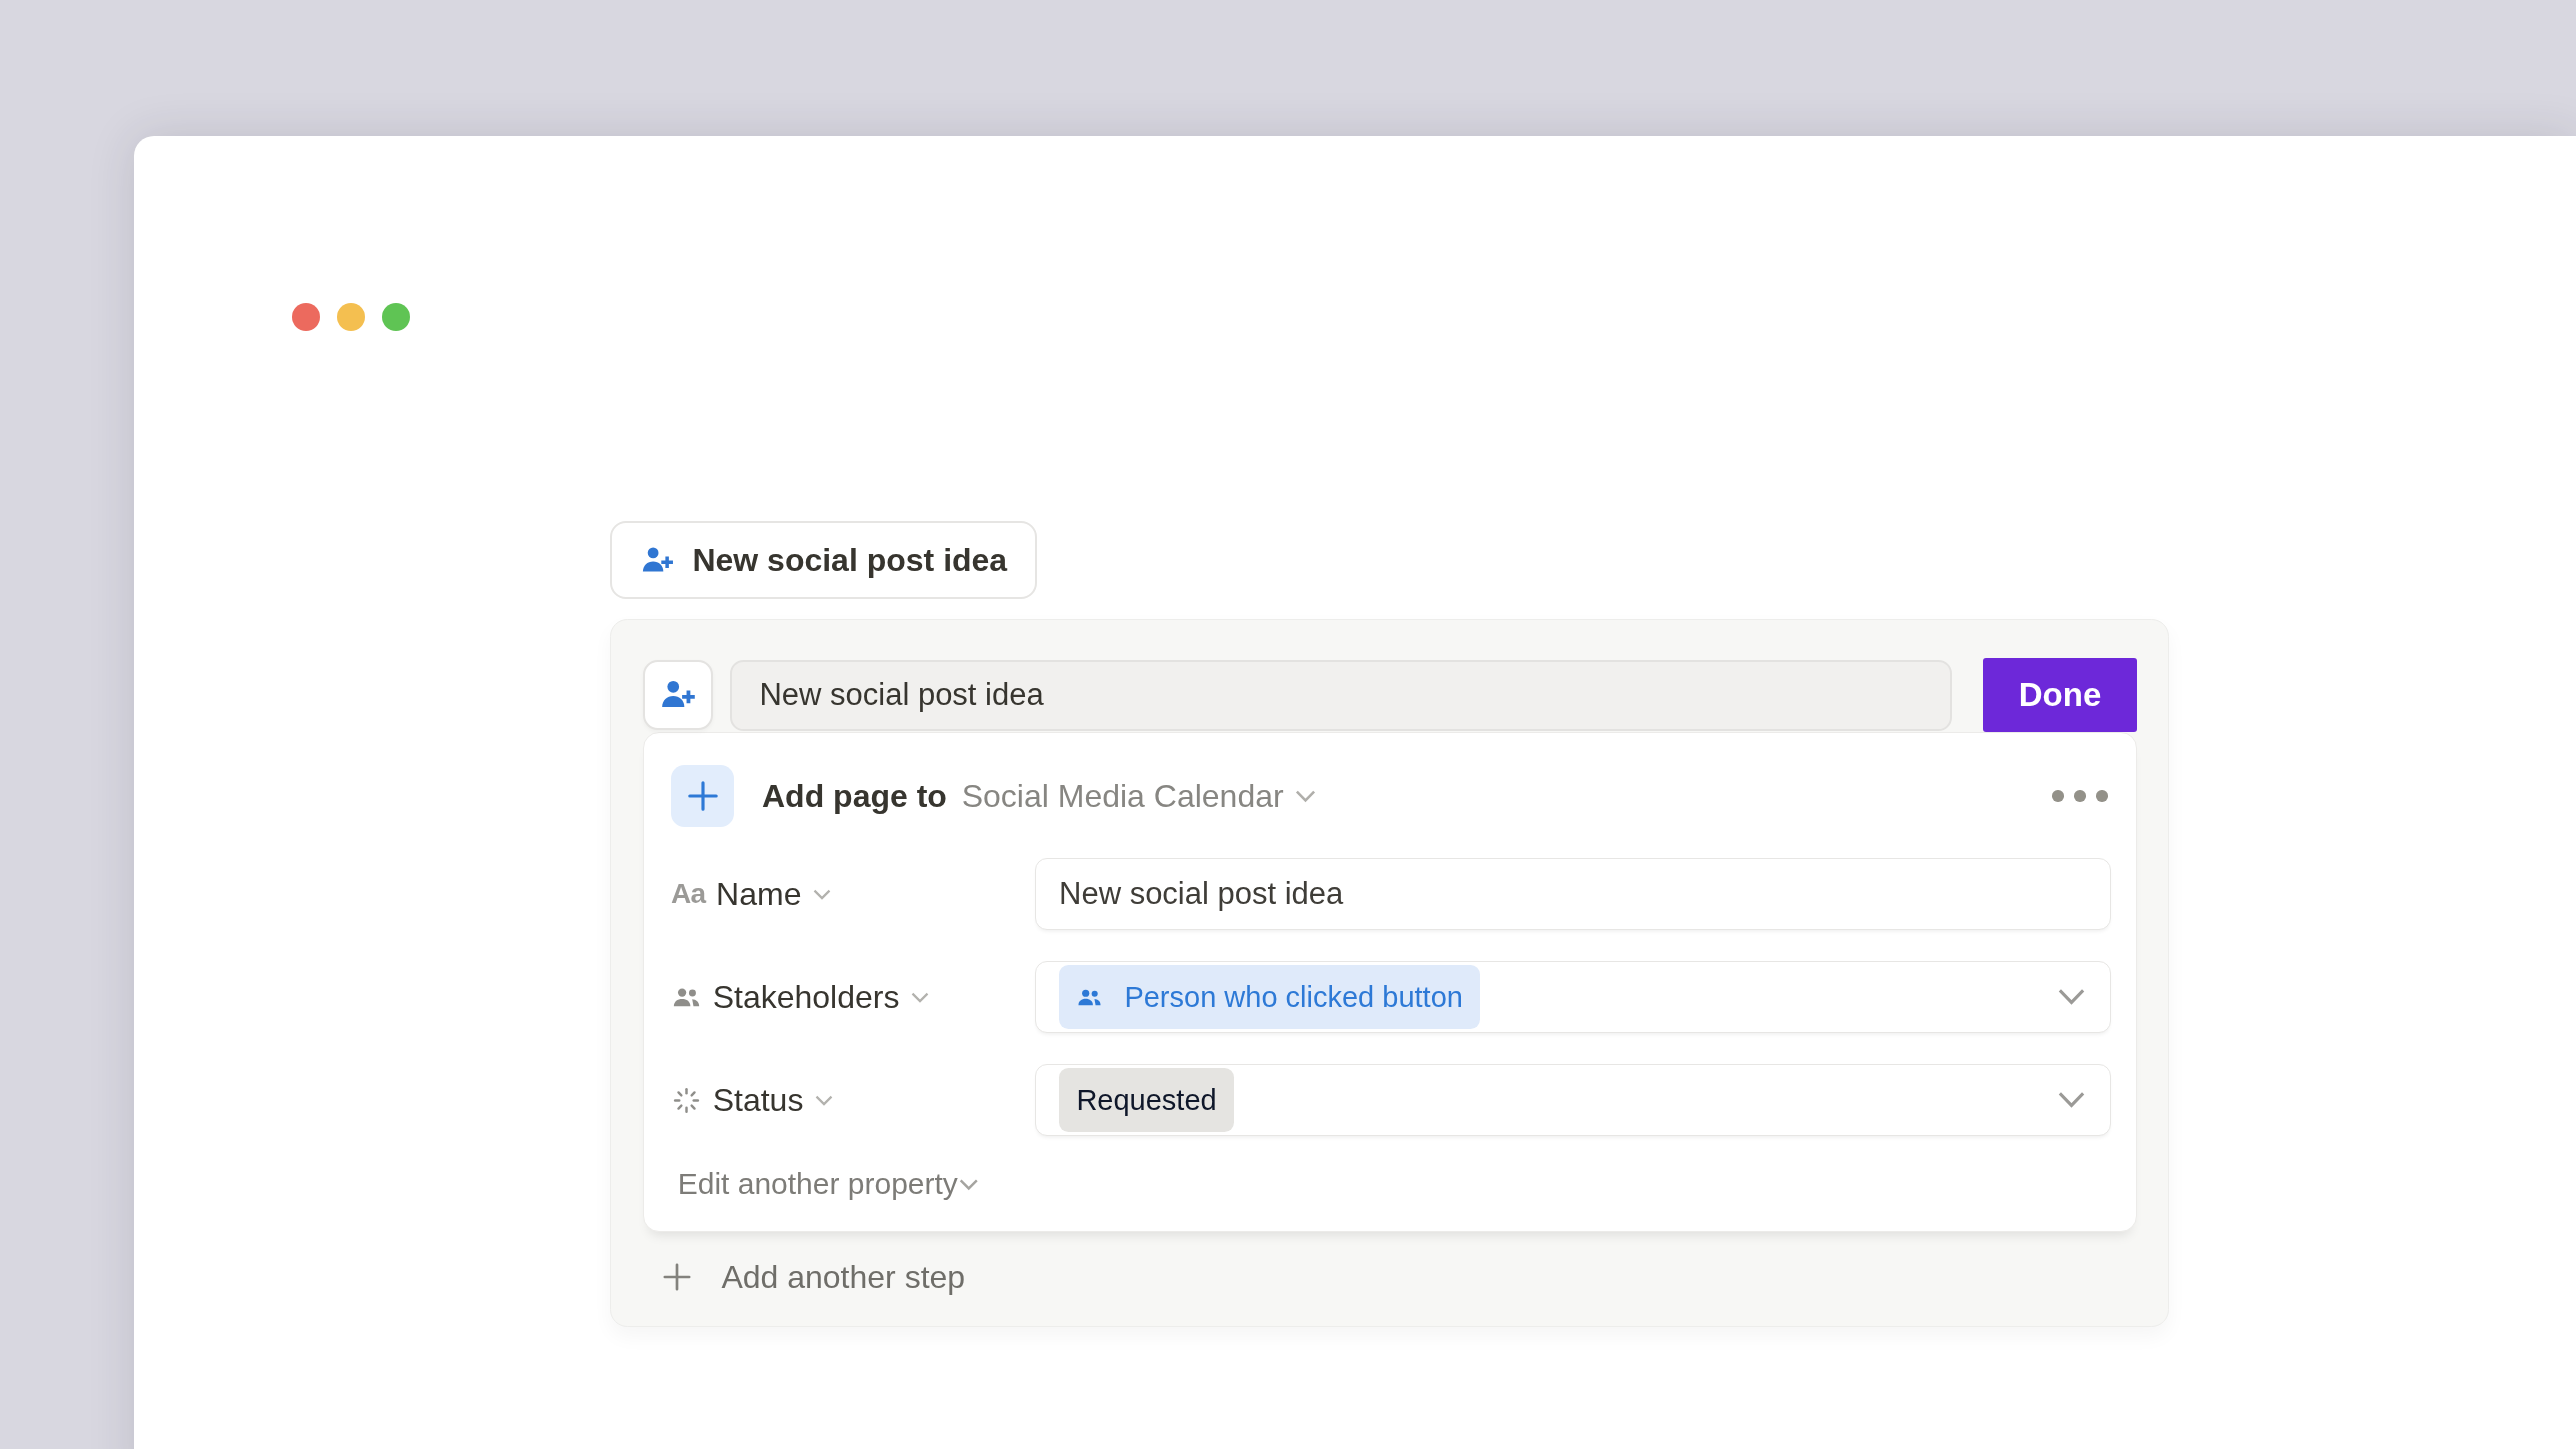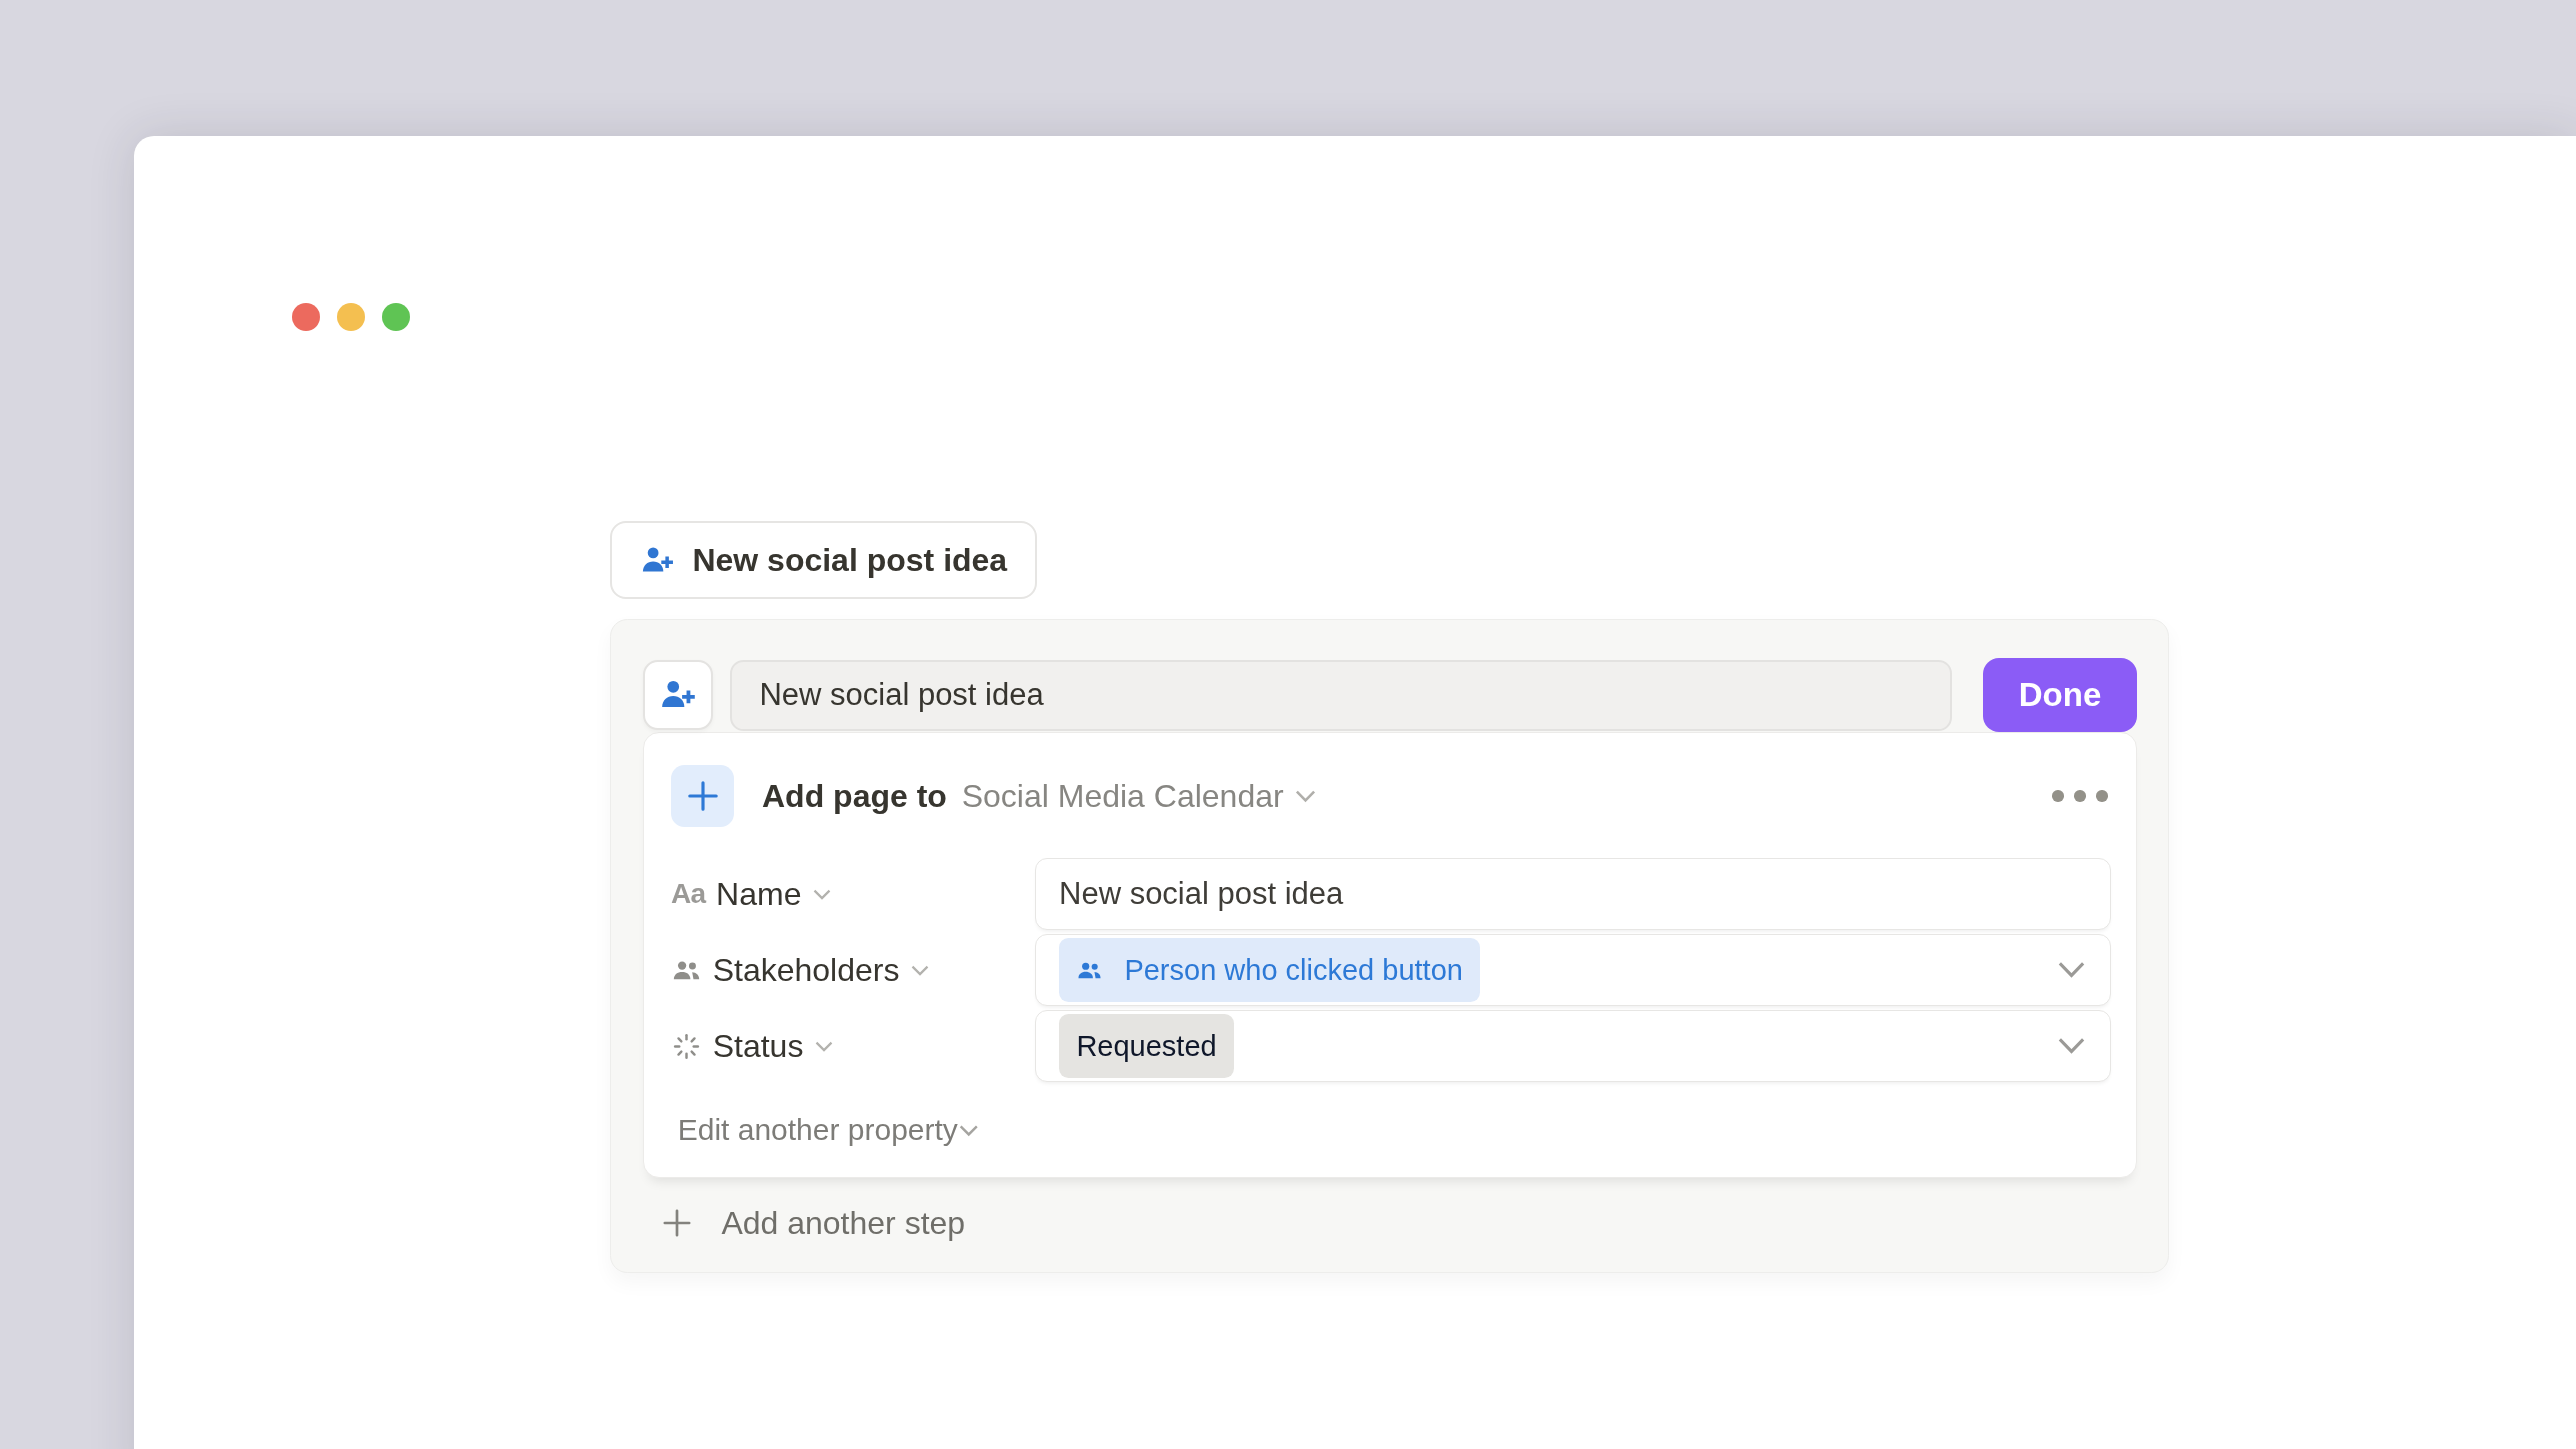--- a/index.html
+++ b/index.html
@@ -54,21 +54,21 @@
     box-shadow:0 2px 4px rgba(0,0,0,0.04); cursor:pointer;
   }
   .head-input{
     flex:1; height:71px;
     background:#f1f0ee; border:2px solid #e3e2e0; border-radius:13.4px;
     font-family:"Liberation Sans", sans-serif;
     font-size:31px; color:#37352f; padding:0 27px; outline:none;
   }
   .done-btn{
     flex:0 0 auto; width:154px; height:74px; margin-left:13.4px;
-    background:#8b5cf6; border:none; border-radius:16px;
+    background:#6d28d9; border:none; border-radius:3px;
     color:#ffffff; font-size:33px; font-weight:700;
     font-family:"Liberation Sans", sans-serif; cursor:pointer;
   }
 
   .caption{ margin:48px 0 20px 10.7px; font-size:29.5px; color:#6e6d68; }
 
   .card{
     background:#ffffff;
     border:1.3px solid #ecebe9; border-radius:16px;
     padding:32px 25.5px 29.5px 27px;
@@ -80,21 +80,21 @@
     width:63px; height:62px; border-radius:13.4px;
     background:#e2edfc; display:flex; align-items:center; justify-content:center;
     flex:0 0 auto;
   }
   .action-label{ margin-left:28px; font-size:32px; font-weight:700; color:#37352f; white-space:nowrap; }
   .db-select{ display:flex; align-items:center; gap:10.7px; margin-left:14.8px; cursor:pointer; }
   .db-name{ font-size:32px; color:#878682; white-space:nowrap; }
   .dots{ margin-left:auto; display:flex; gap:10.7px; padding:6.7px 2.7px; cursor:pointer; }
   .dots i{ width:11.4px; height:11.4px; border-radius:50%; background:#939189; display:block; }
 
-  .prop-row{ display:flex; align-items:center; margin-top:4px; }
+  .prop-row{ display:flex; align-items:center; margin-top:31px; }
   .prop-row.first{ margin-top:31px; }
   .prop-label{
     width:364px; flex:0 0 auto;
     display:flex; align-items:center; gap:10.7px; cursor:pointer;
   }
   .prop-label .pl-text{ font-size:32px; font-weight:500; color:#37352f; white-space:nowrap; }
   .aa-glyph{ font-size:28px; font-weight:700; color:#9b9a97; letter-spacing:-0.7px; }
   .field{
     flex:1; height:72px;
     background:#ffffff; border:1.3px solid #e7e6e4; border-radius:12px;

